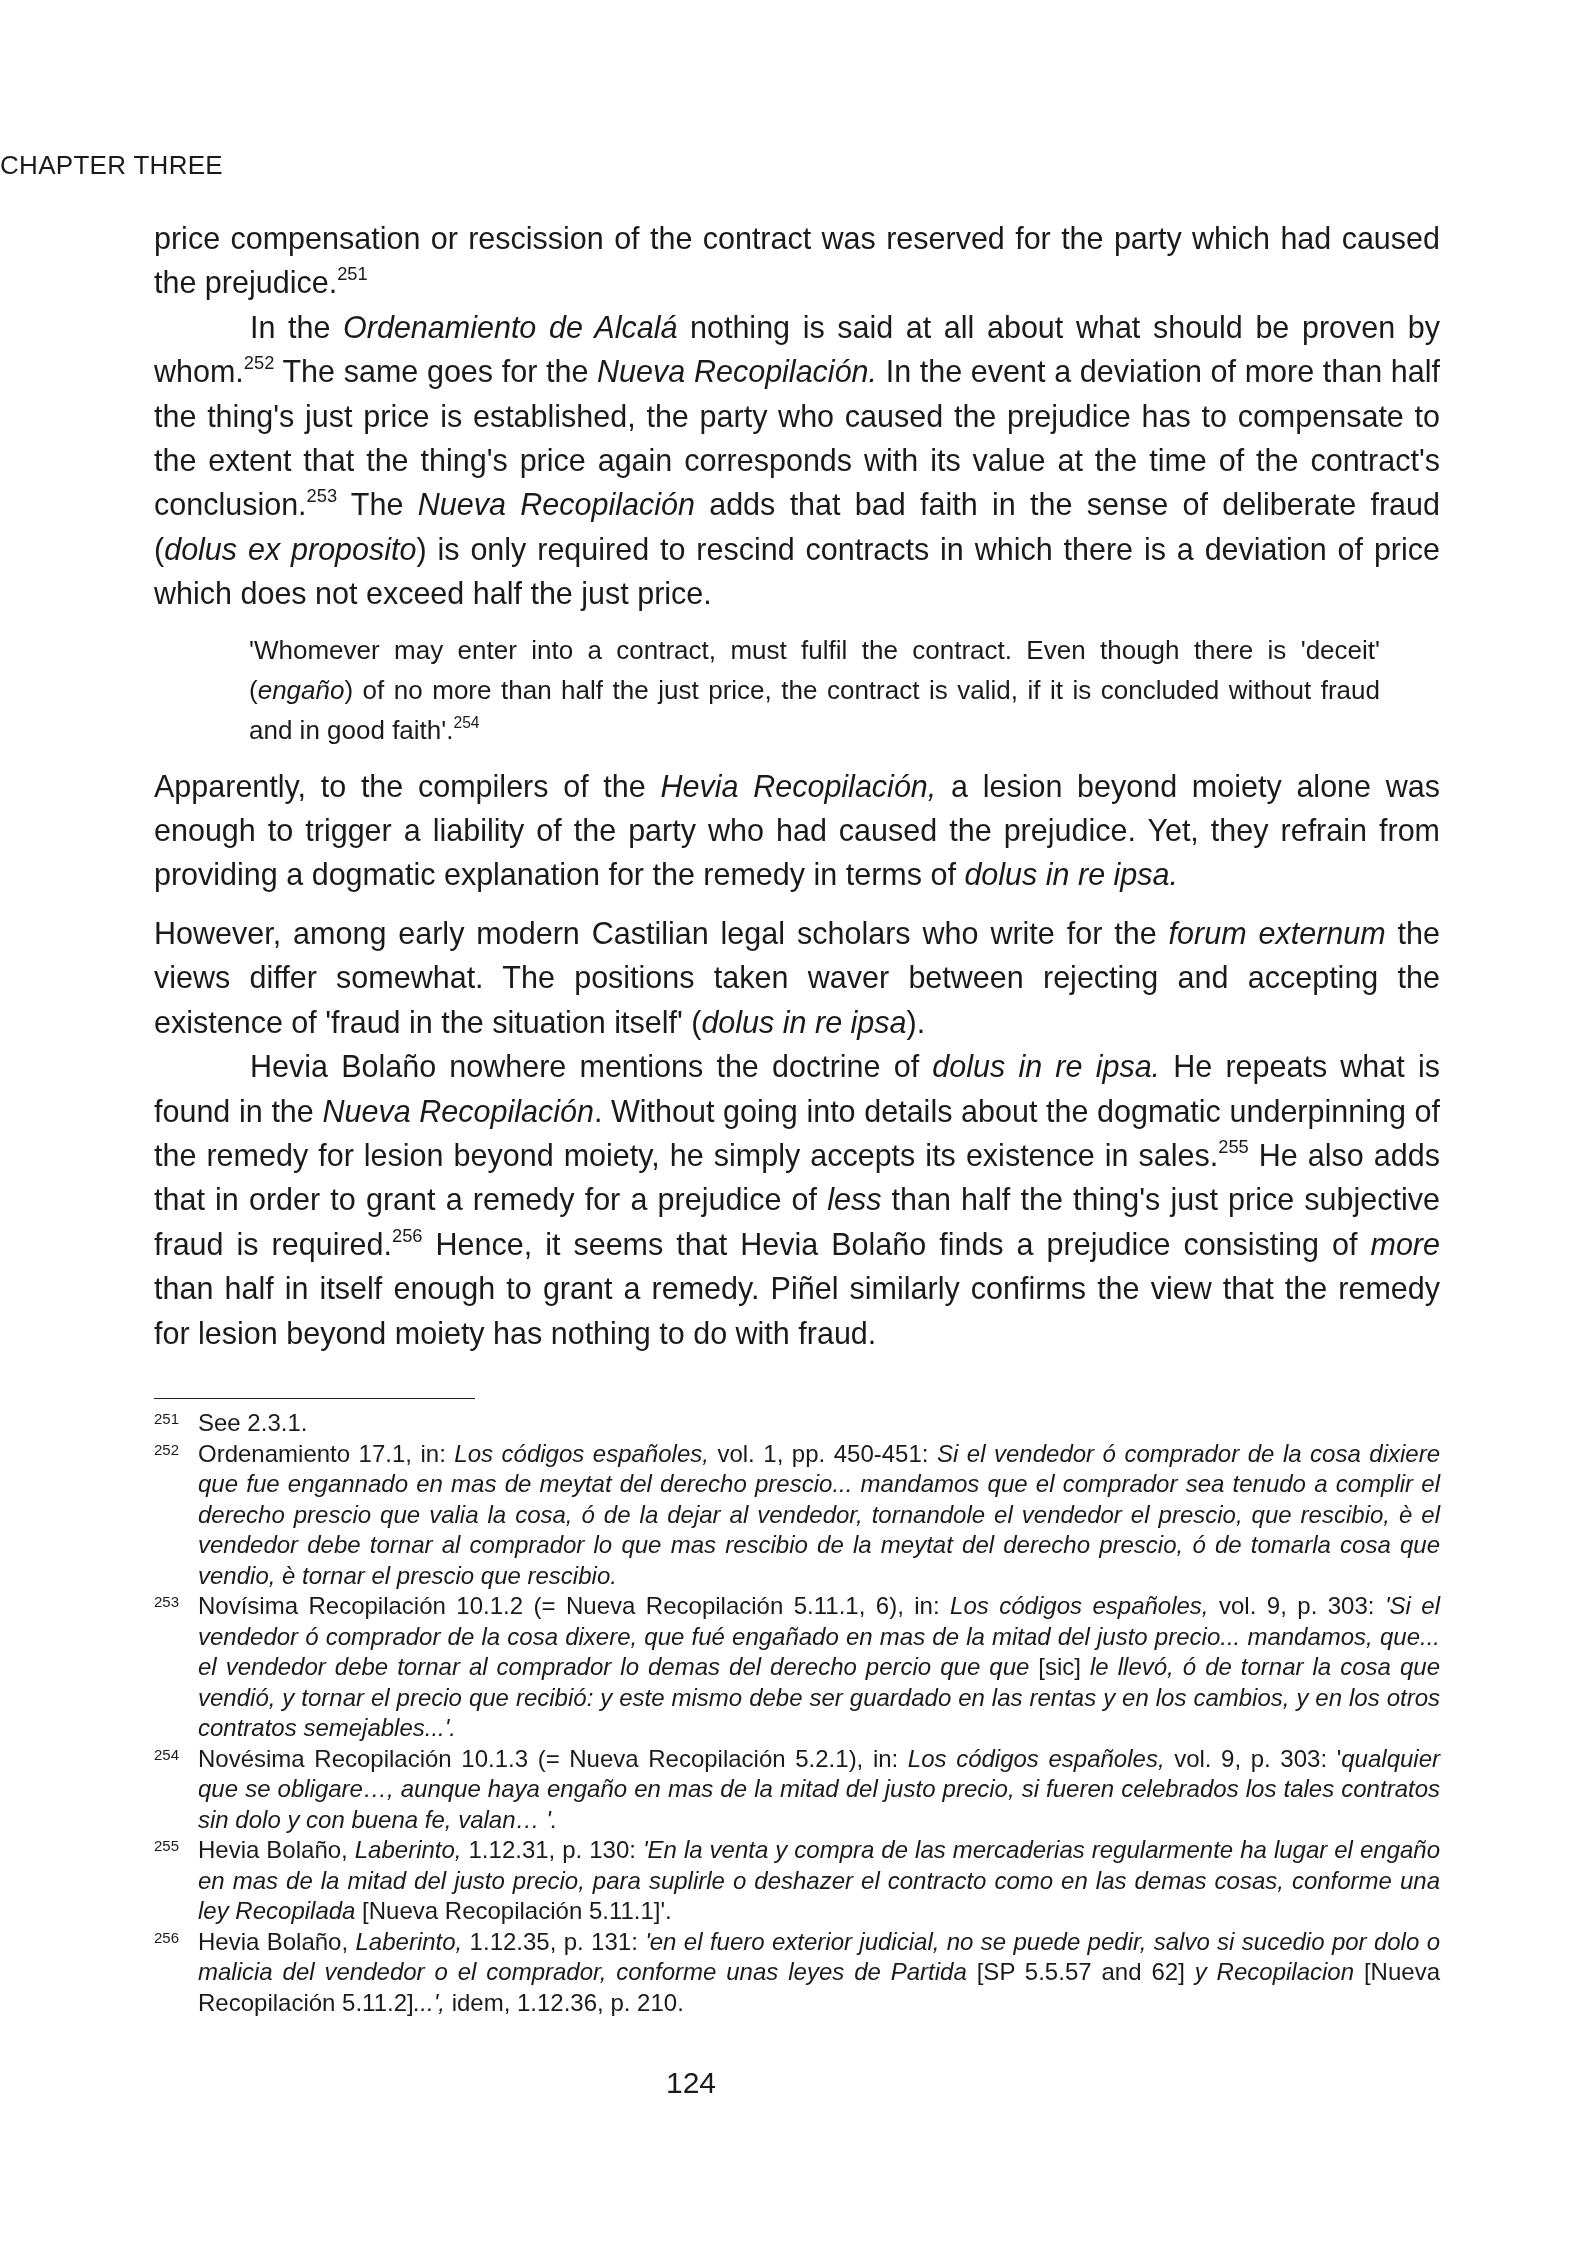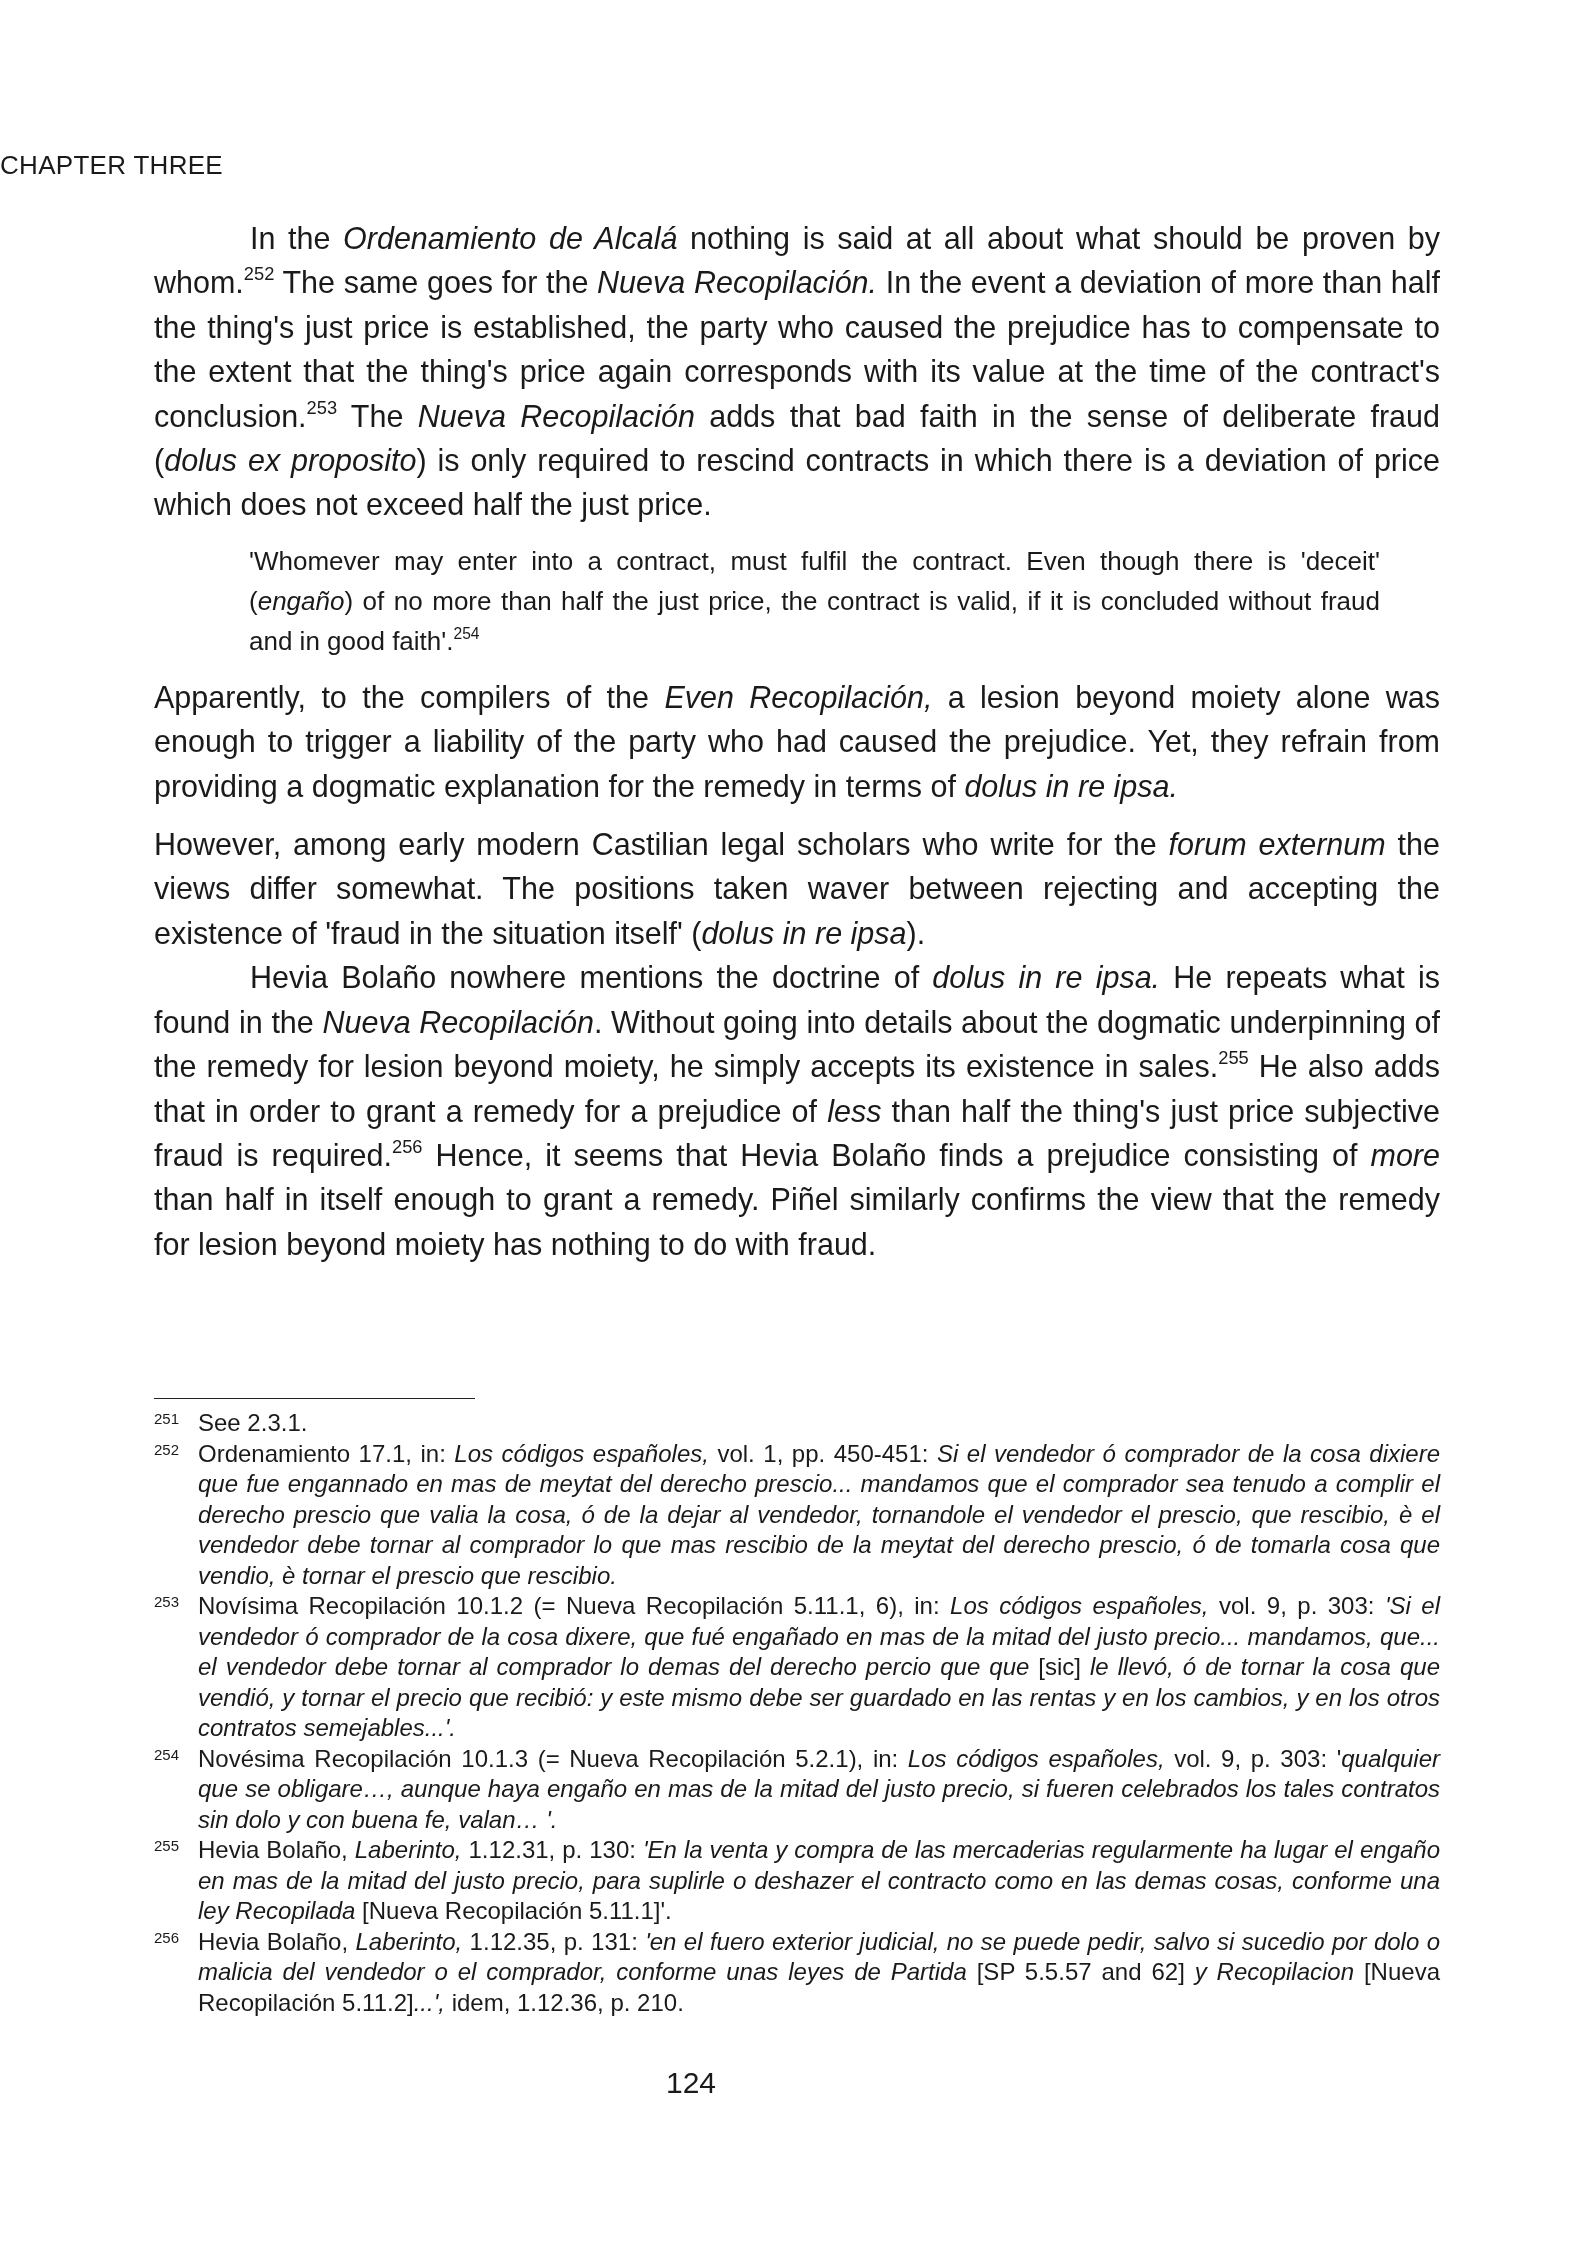--- a/index.html
+++ b/index.html
@@ -19,26 +19,27 @@
   .fn { position:relative; padding-left:44px; font-size:24px; line-height:30.5px; text-align:justify; }
   .fn .num { position:absolute; left:0; top:2px; font-size:15px; line-height:18px; }
   .pagenum { position:absolute; top:2066px; left:0; width:1382px; text-align:center; font-size:30px; }
 </style>
 </head>
 <body>
 
 <div class="header">CHAPTER THREE</div>
 
 <div class="main">
+  <p class="p"><span>price compensation or rescission of the contract was reserved for the party which had caused the prejudice.</span><sup>251</sup></p>
 
   <p class="p indent"><span>In the </span><i>Ordenamiento de Alcalá</i><span> nothing is said at all about what should be proven by whom.</span><sup>252</sup><span> The same goes for the </span><i>Nueva Recopilación.</i><span> In the event a deviation of more than half the thing's just price is established, the party who caused the prejudice has to compensate to the extent that the thing's price again corresponds with its value at the time of the contract's conclusion.</span><sup>253</sup><span> The </span><i>Nueva Recopilación</i><span> adds that bad faith in the sense of deliberate fraud (</span><i>dolus ex proposito</i><span>) is only required to rescind contracts in which there is a deviation of price which does not exceed half the just price.</span></p>
 
   <p class="quote"><span>'Whomever may enter into a contract, must fulfil the contract. Even though there is 'deceit' (</span><i>engaño</i><span>) of no more than half the just price, the contract is valid, if it is concluded without fraud and in good faith'.</span><sup>254</sup></p>
 
-  <p class="p"><span>Apparently, to the compilers of the </span><i>Even Recopilación,</i><span> a lesion beyond moiety alone was enough to trigger a liability of the party who had caused the prejudice. Yet, they refrain from providing a dogmatic explanation for the remedy in terms of </span><i>dolus in re ipsa.</i></p>
+  <p class="p"><span>Apparently, to the compilers of the </span><i>Hevia Recopilación,</i><span> a lesion beyond moiety alone was enough to trigger a liability of the party who had caused the prejudice. Yet, they refrain from providing a dogmatic explanation for the remedy in terms of </span><i>dolus in re ipsa.</i></p>
 
   <p class="p gap"><span>However, among early modern Castilian legal scholars who write for the </span><i>forum externum</i><span> the views differ somewhat. The positions taken waver between rejecting and accepting the existence of 'fraud in the situation itself' (</span><i>dolus in re ipsa</i><span>).</span></p>
 
   <p class="p indent"><span>Hevia Bolaño nowhere mentions the doctrine of </span><i>dolus in re ipsa.</i><span> He repeats what is found in the </span><i>Nueva Recopilación</i><span>. Without going into details about the dogmatic underpinning of the remedy for lesion beyond moiety, he simply accepts its existence in sales.</span><sup>255</sup><span> He also adds that in order to grant a remedy for a prejudice of </span><i>less</i><span> than half the thing's just price subjective fraud is required.</span><sup>256</sup><span> Hence, it seems that Hevia Bolaño finds a prejudice consisting of </span><i>more</i><span> than half in itself enough to grant a remedy. Piñel similarly confirms the view that the remedy for lesion beyond moiety has nothing to do with fraud.</span></p>
 </div>
 
 <div class="fn-rule"></div>
 
 <div class="footnotes">
   <div class="fn">

